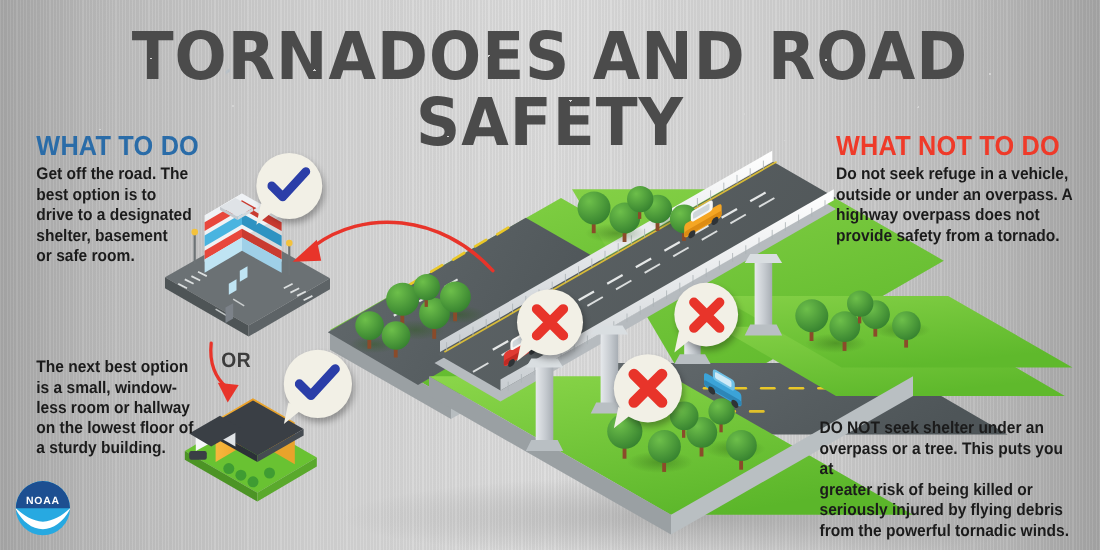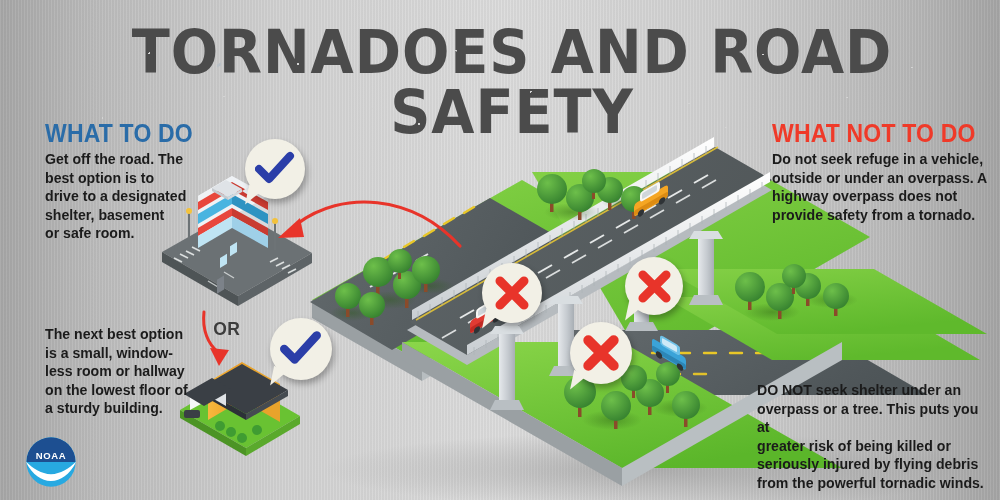--- a/index.html
+++ b/index.html
@@ -4,21 +4,21 @@
 <style>
   * { margin:0; padding:0; box-sizing:border-box; }
   html,body { width:1000px; height:500px; overflow:hidden; }
   body {
     font-family:"Liberation Sans", sans-serif;
     position:relative;
     background:
       repeating-linear-gradient(90deg, rgba(255,255,255,0.05) 0 1px, rgba(0,0,0,0.035) 1px 3px),
       linear-gradient(90deg,#a8a8a8 0%,#bdbdbd 10%,#d2d2d2 28%,#dcdcdc 50%,#d0d0d0 72%,#bababa 90%,#a6a6a6 100%);
   }
-  #stage { position:absolute; inset:0;margin-left:12px; }
+  #stage { position:absolute; inset:0; }
   .abs { position:absolute; }
 
   
   #title {
     top:22px; left:0; width:1000px; text-align:center;
     font-family:"DejaVu Sans", sans-serif;
     font-weight:bold; font-size:60px; line-height:60px;
     letter-spacing:1px; color:#4b4b4b;
     transform:scaleX(0.93);
   }

